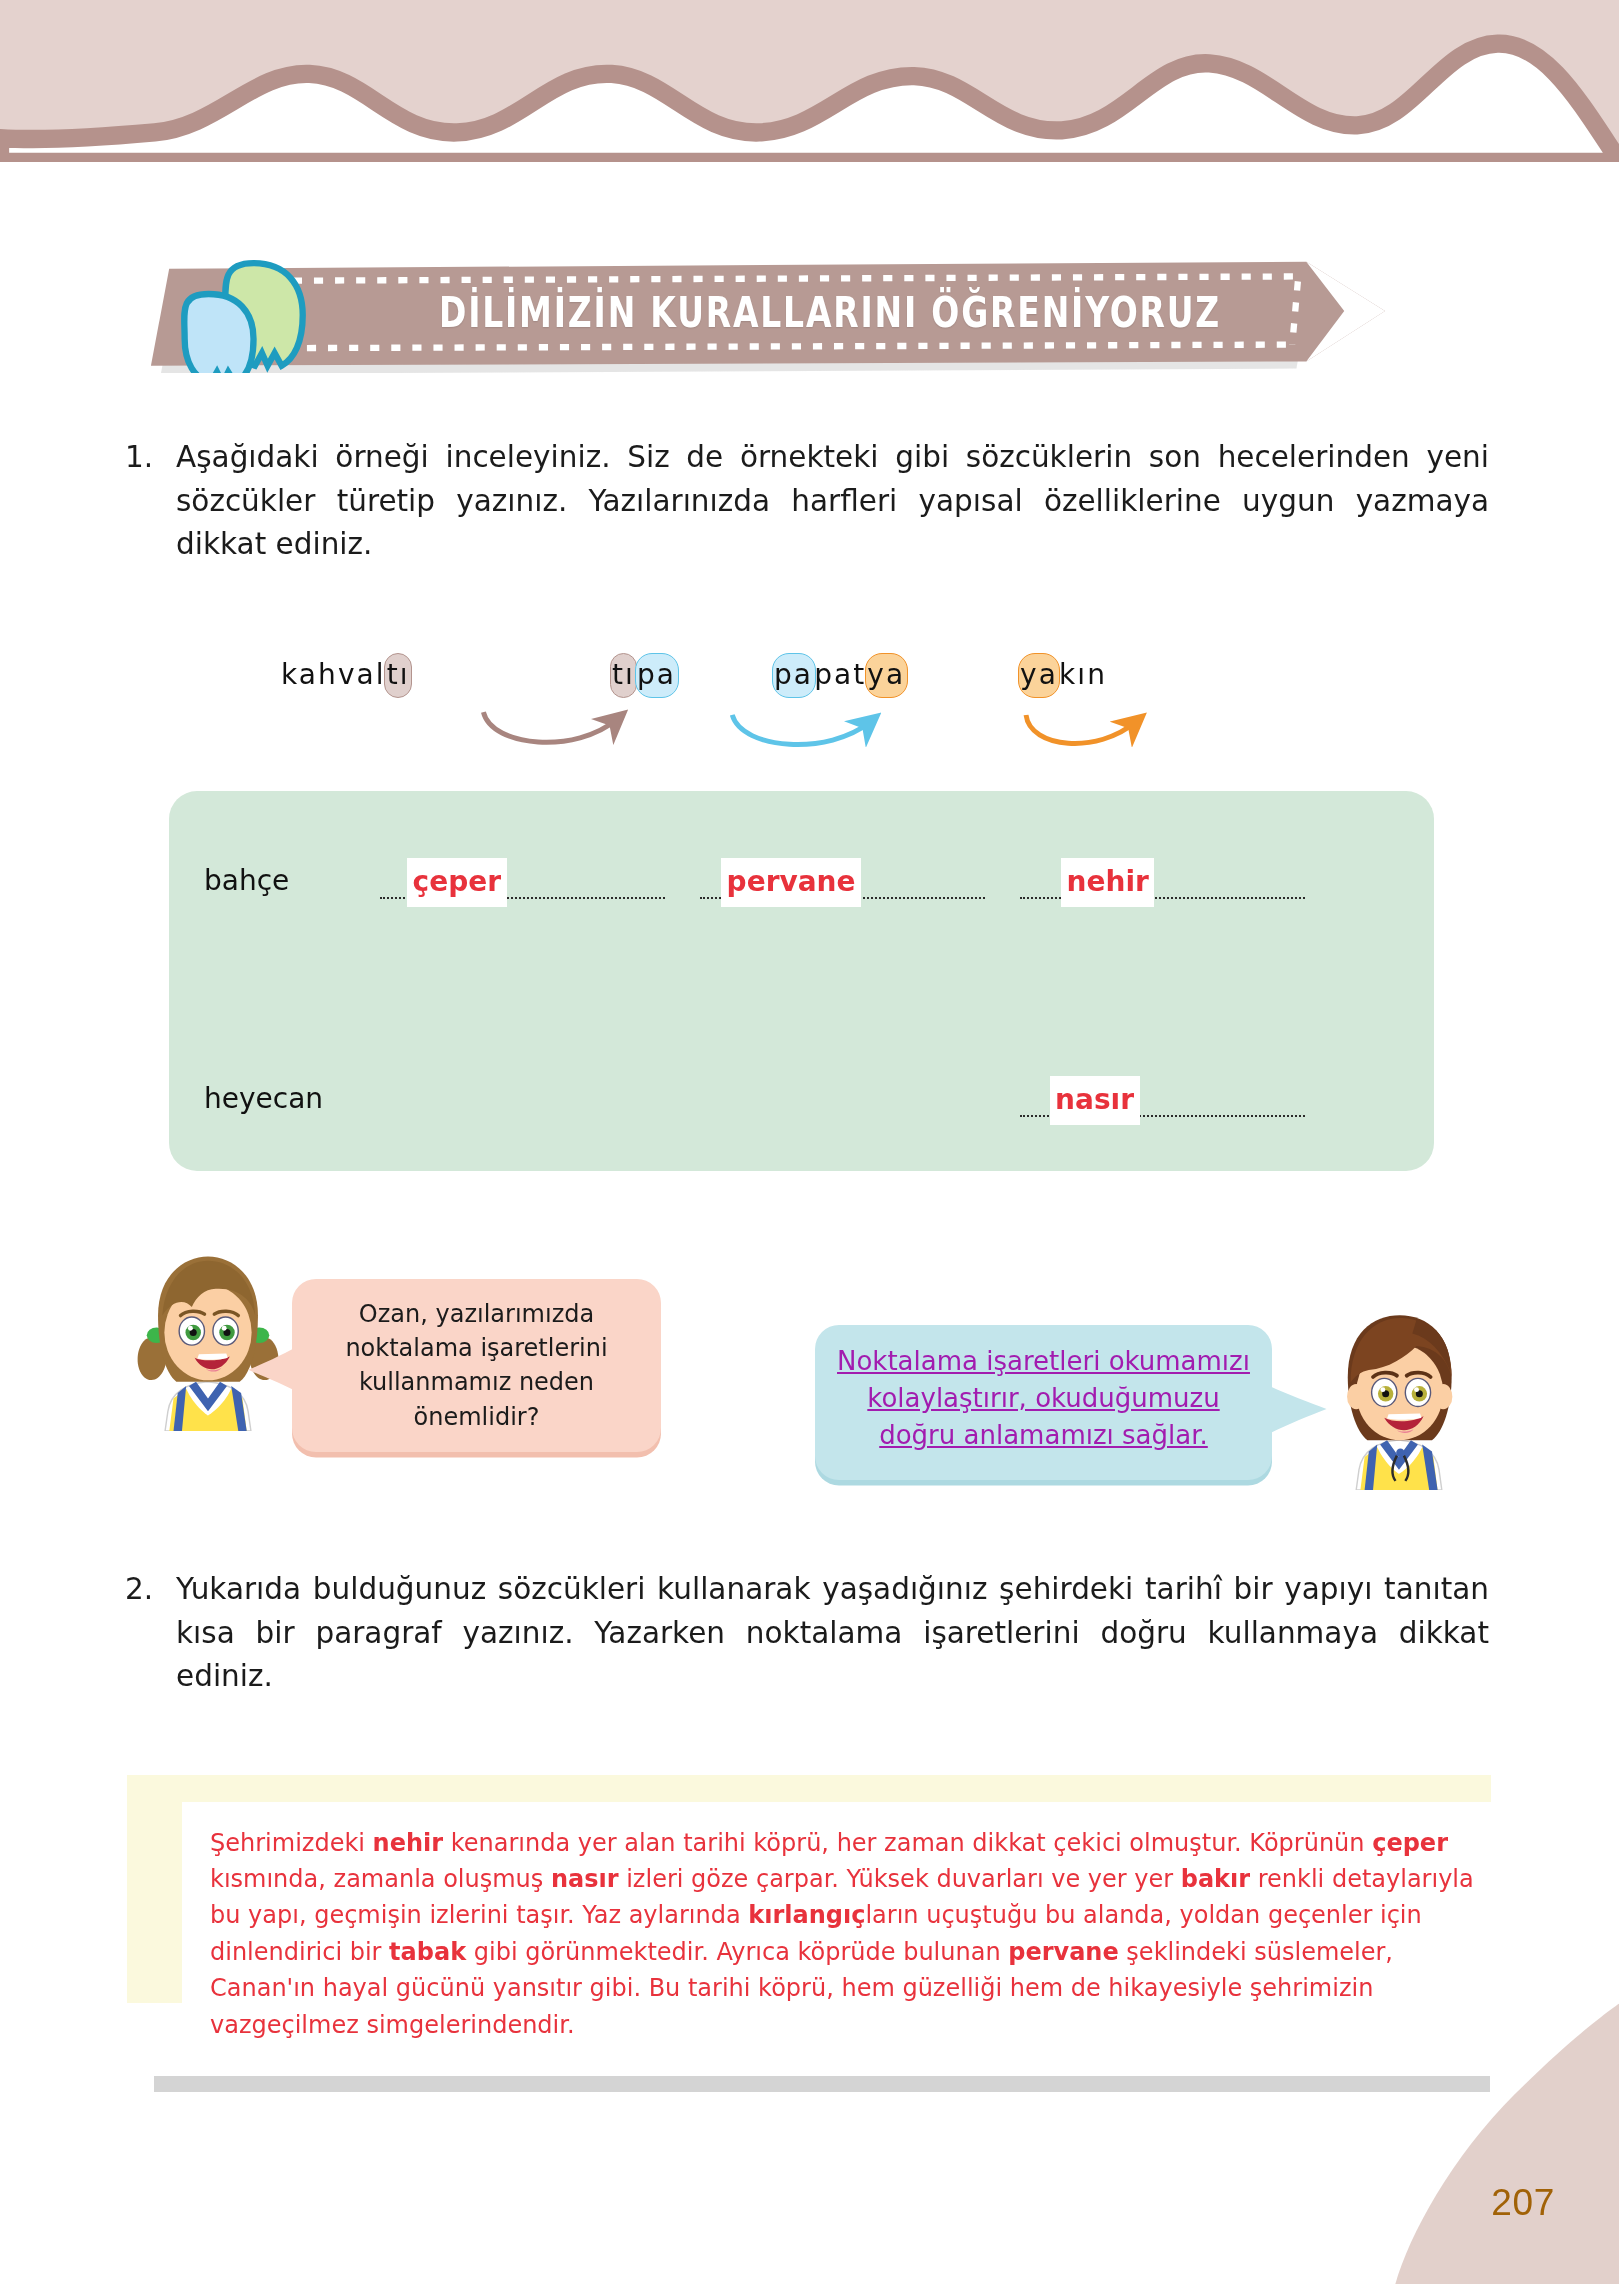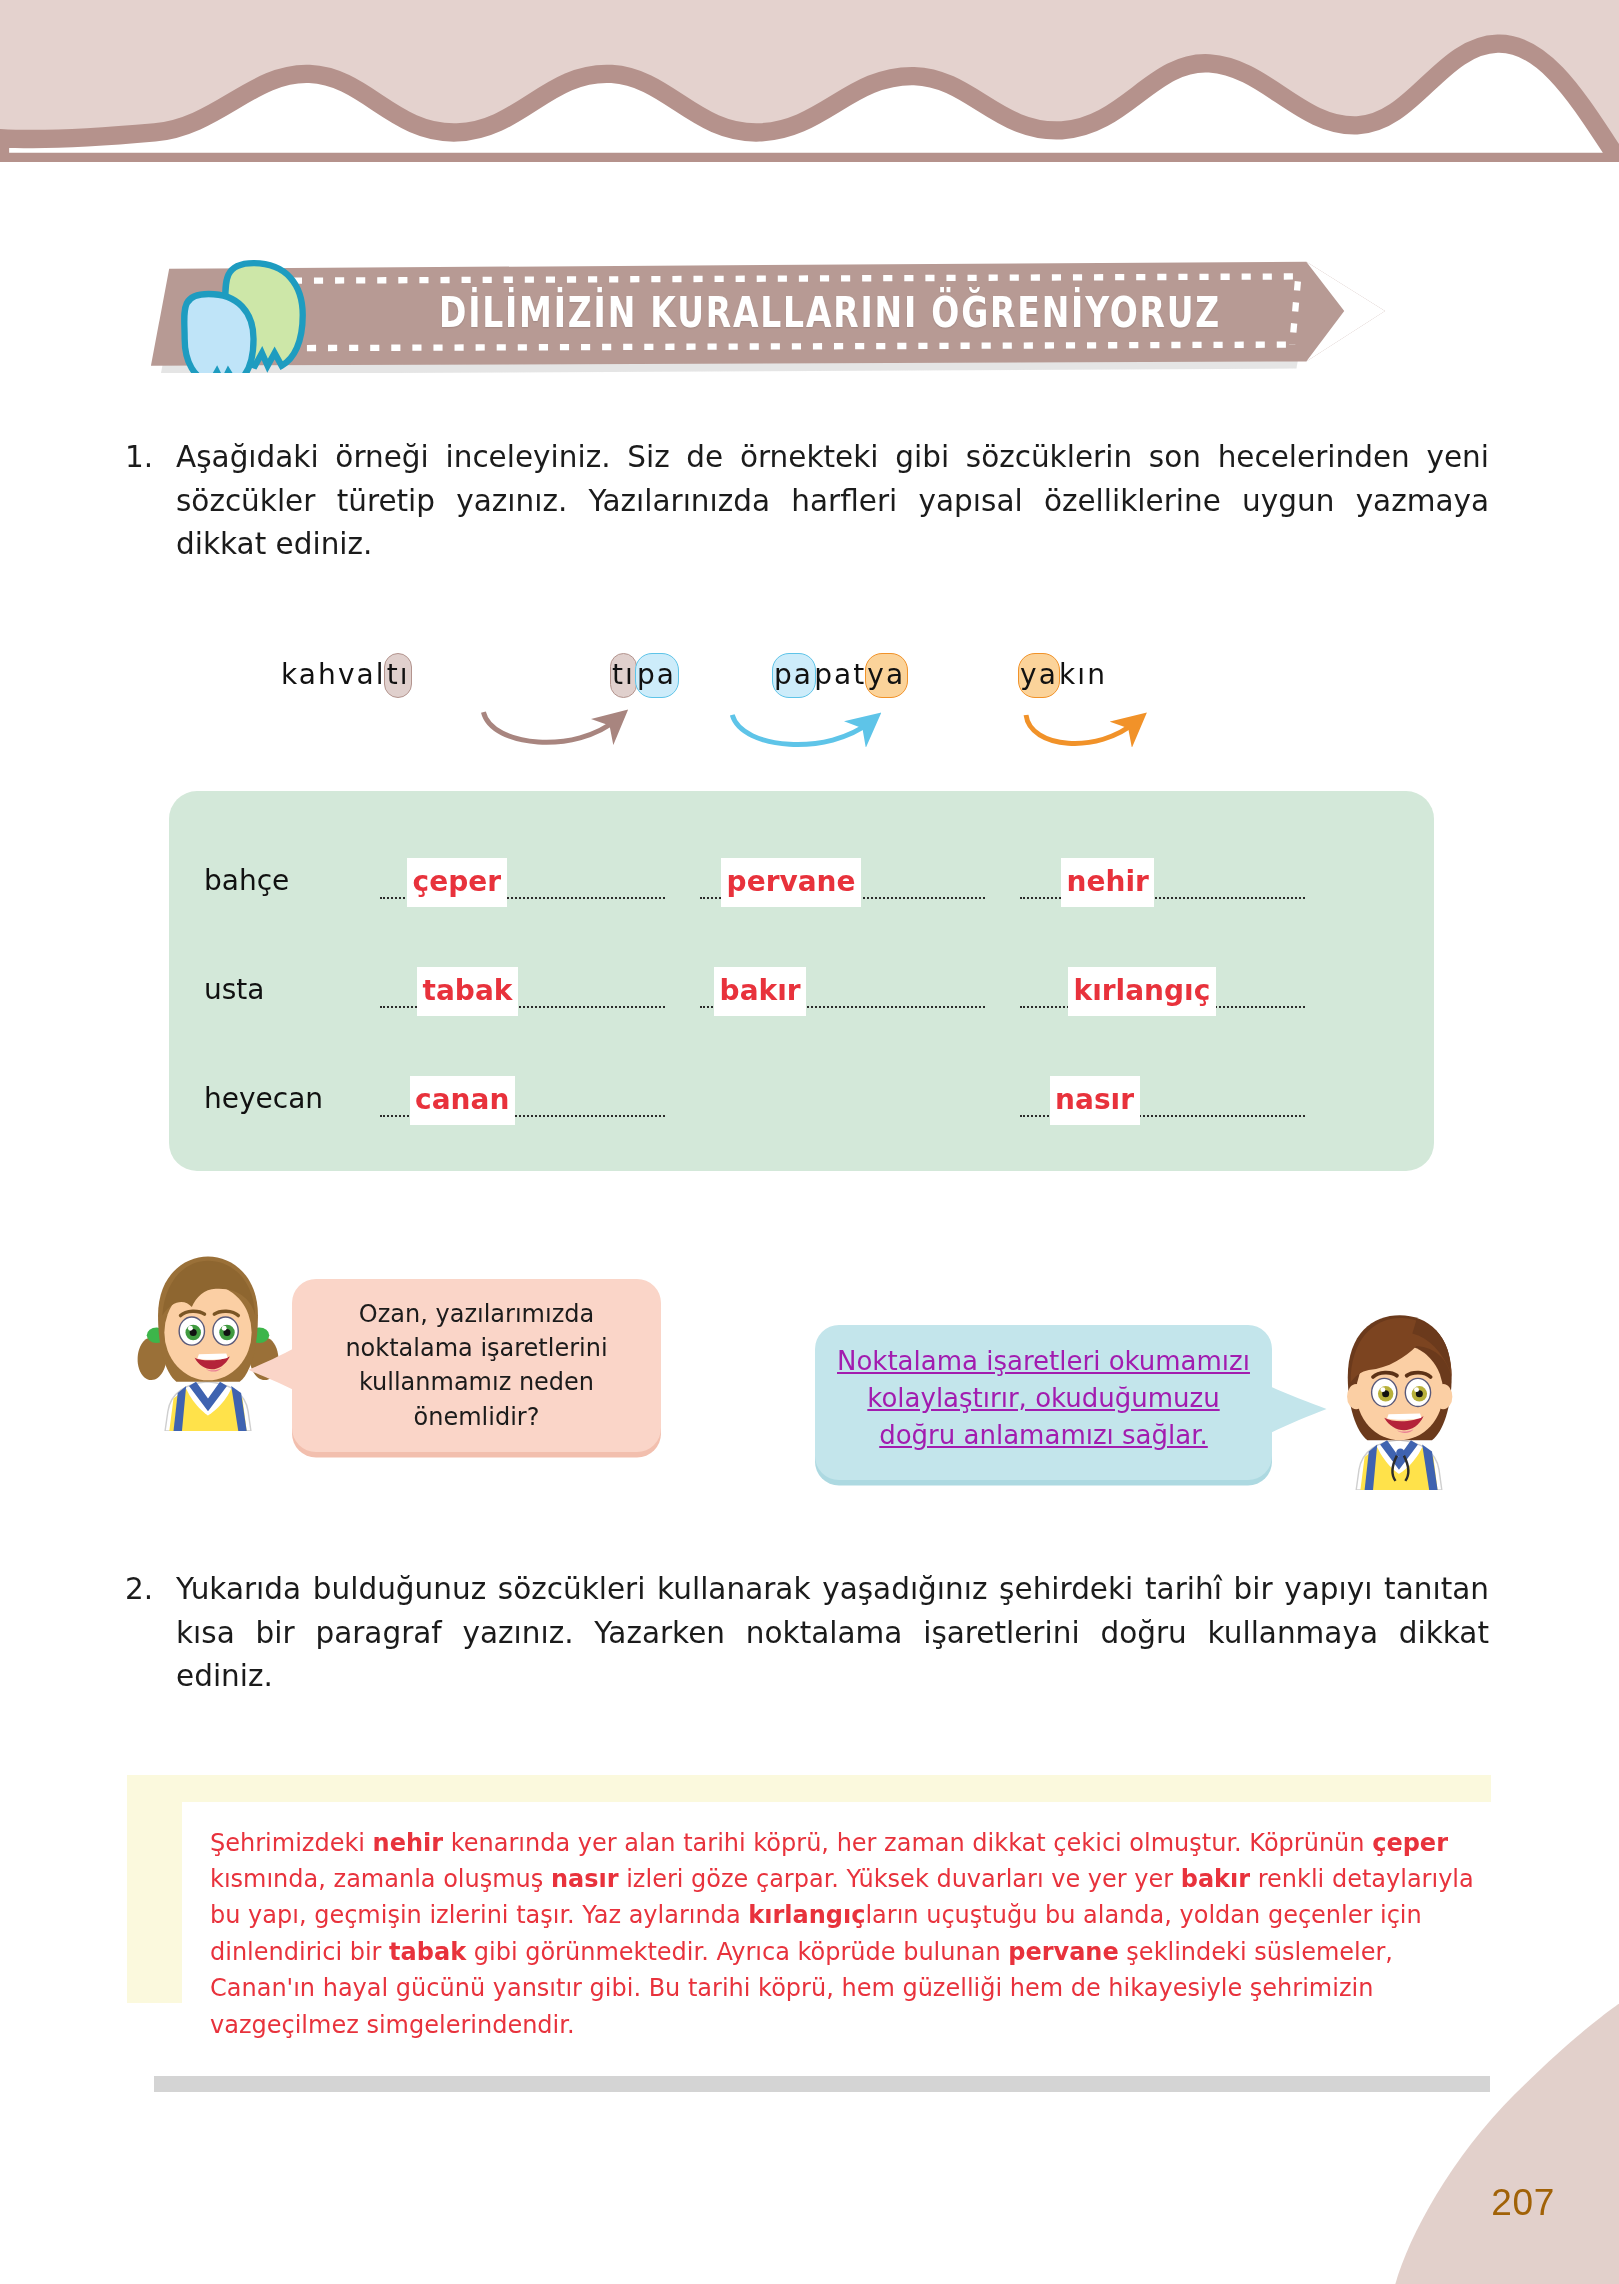--- a/index.html
+++ b/index.html
@@ -356,42 +356,23 @@
     <div class="blank-slot" style="left:531px; width:285px;">
       <div class="dots"></div>
       <div class="answer" style="left:21px;">pervane</div>
     </div>
     <div class="blank-slot" style="left:851px; width:285px;">
       <div class="dots"></div>
       <div class="answer" style="left:41px;">nehir</div>
     </div>
   </div>
 
-  <div class="answer-row" id="answer-row-1">
-    <div class="row-prompt">usta</div>
-    <div class="blank-slot" style="left:211px; width:285px;">
-      <div class="dots"></div>
-      <div class="answer" style="left:37px;">tabak</div>
-    </div>
-    <div class="blank-slot" style="left:531px; width:285px;">
-      <div class="dots"></div>
-      <div class="answer" style="left:14px;">bakır</div>
-    </div>
-    <div class="blank-slot" style="left:851px; width:285px;">
-      <div class="dots"></div>
-      <div class="answer" style="left:48px;">kırlangıç</div>
-    </div>
-  </div>
 
   <div class="answer-row" id="answer-row-2">
     <div class="row-prompt">heyecan</div>
-    <div class="blank-slot" style="left:211px; width:285px;">
-      <div class="dots"></div>
-      <div class="answer" style="left:29.5px;">canan</div>
-    </div>
     <div class="blank-slot" style="left:851px; width:285px;">
       <div class="dots"></div>
       <div class="answer" style="left:29.5px;">nasır</div>
     </div>
   </div>
 </div>
 
 <svg id="char-girl" viewBox="0 0 230 260">
 
   <path d="M58,232 C62,206 84,192 114,190 C146,192 168,206 172,232 L176,260 L54,260 Z" fill="#ffffff" stroke="#cfcfcf" stroke-width="2"></path>

